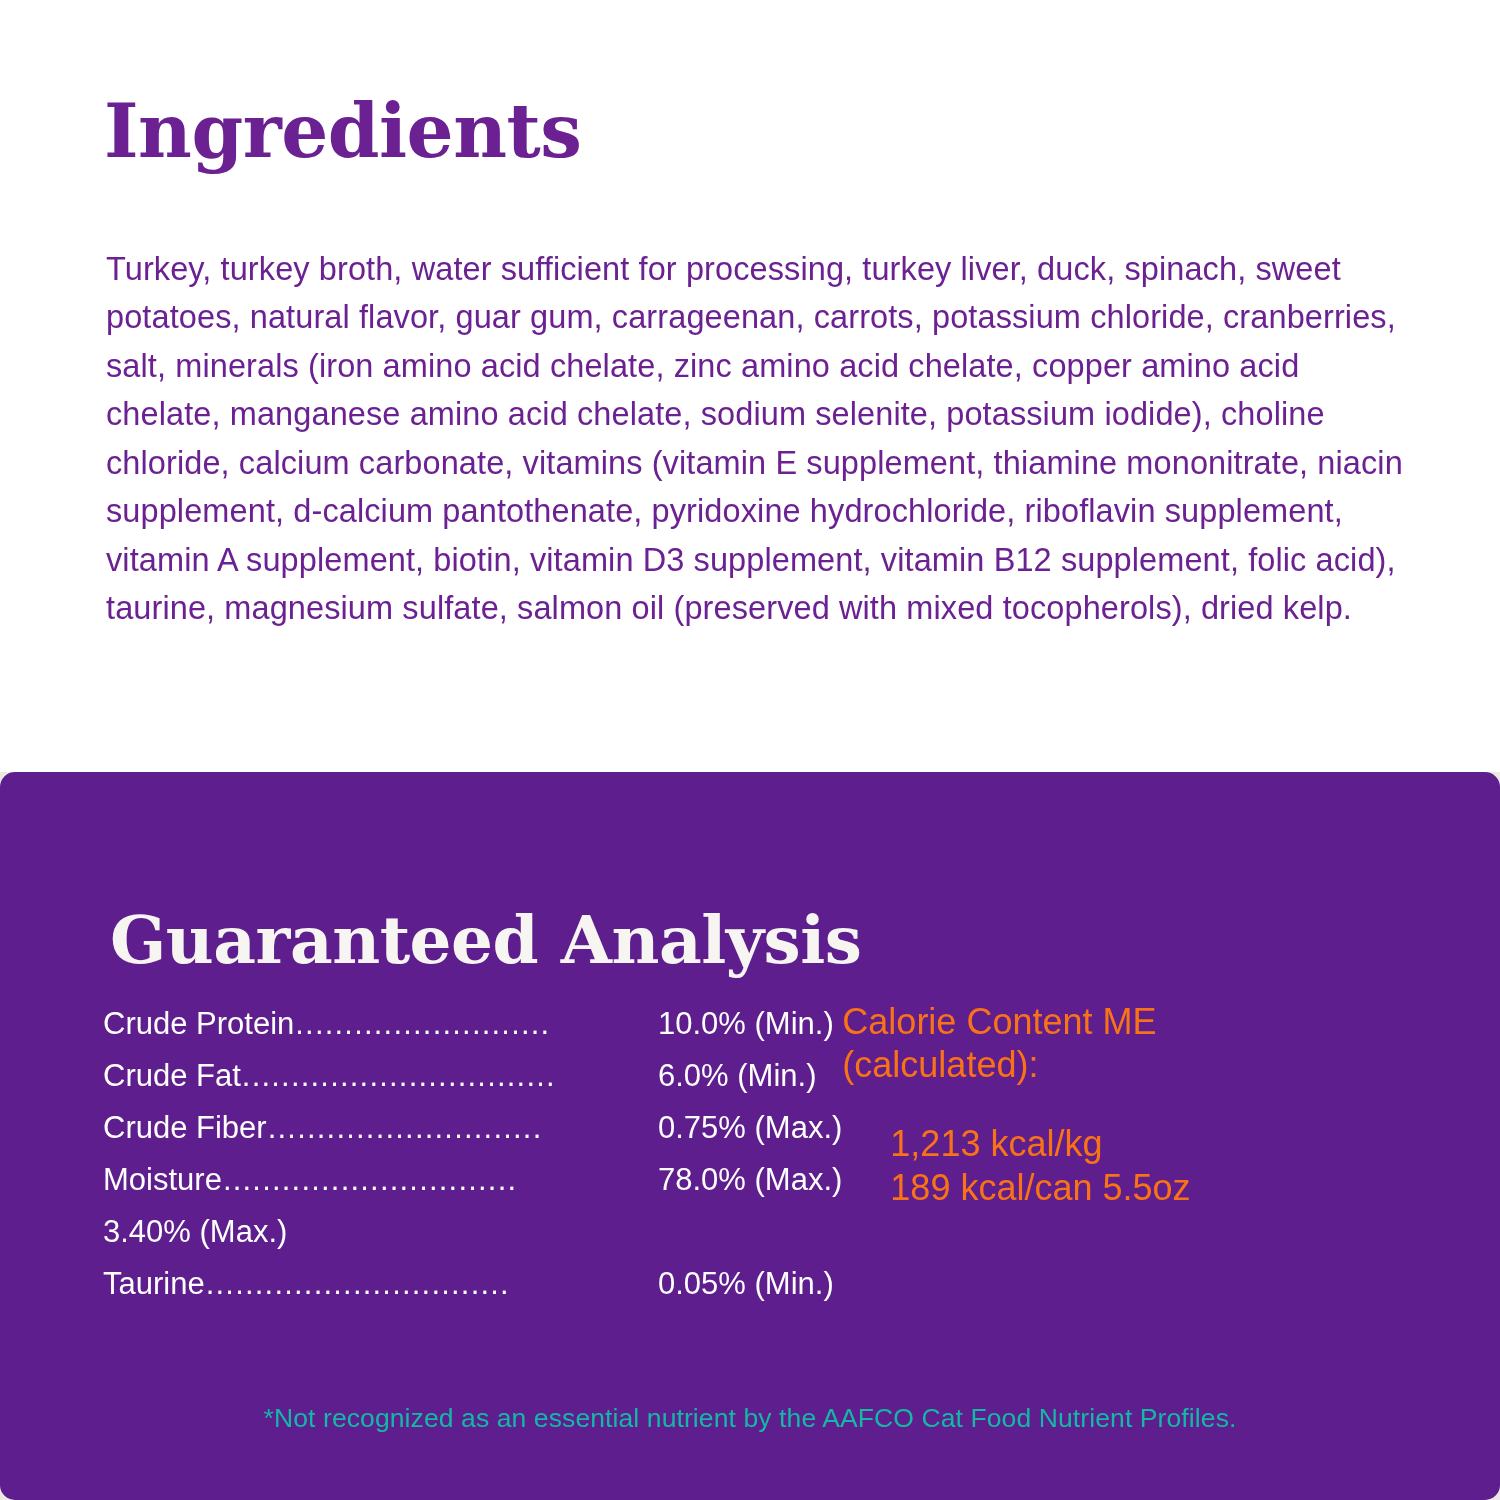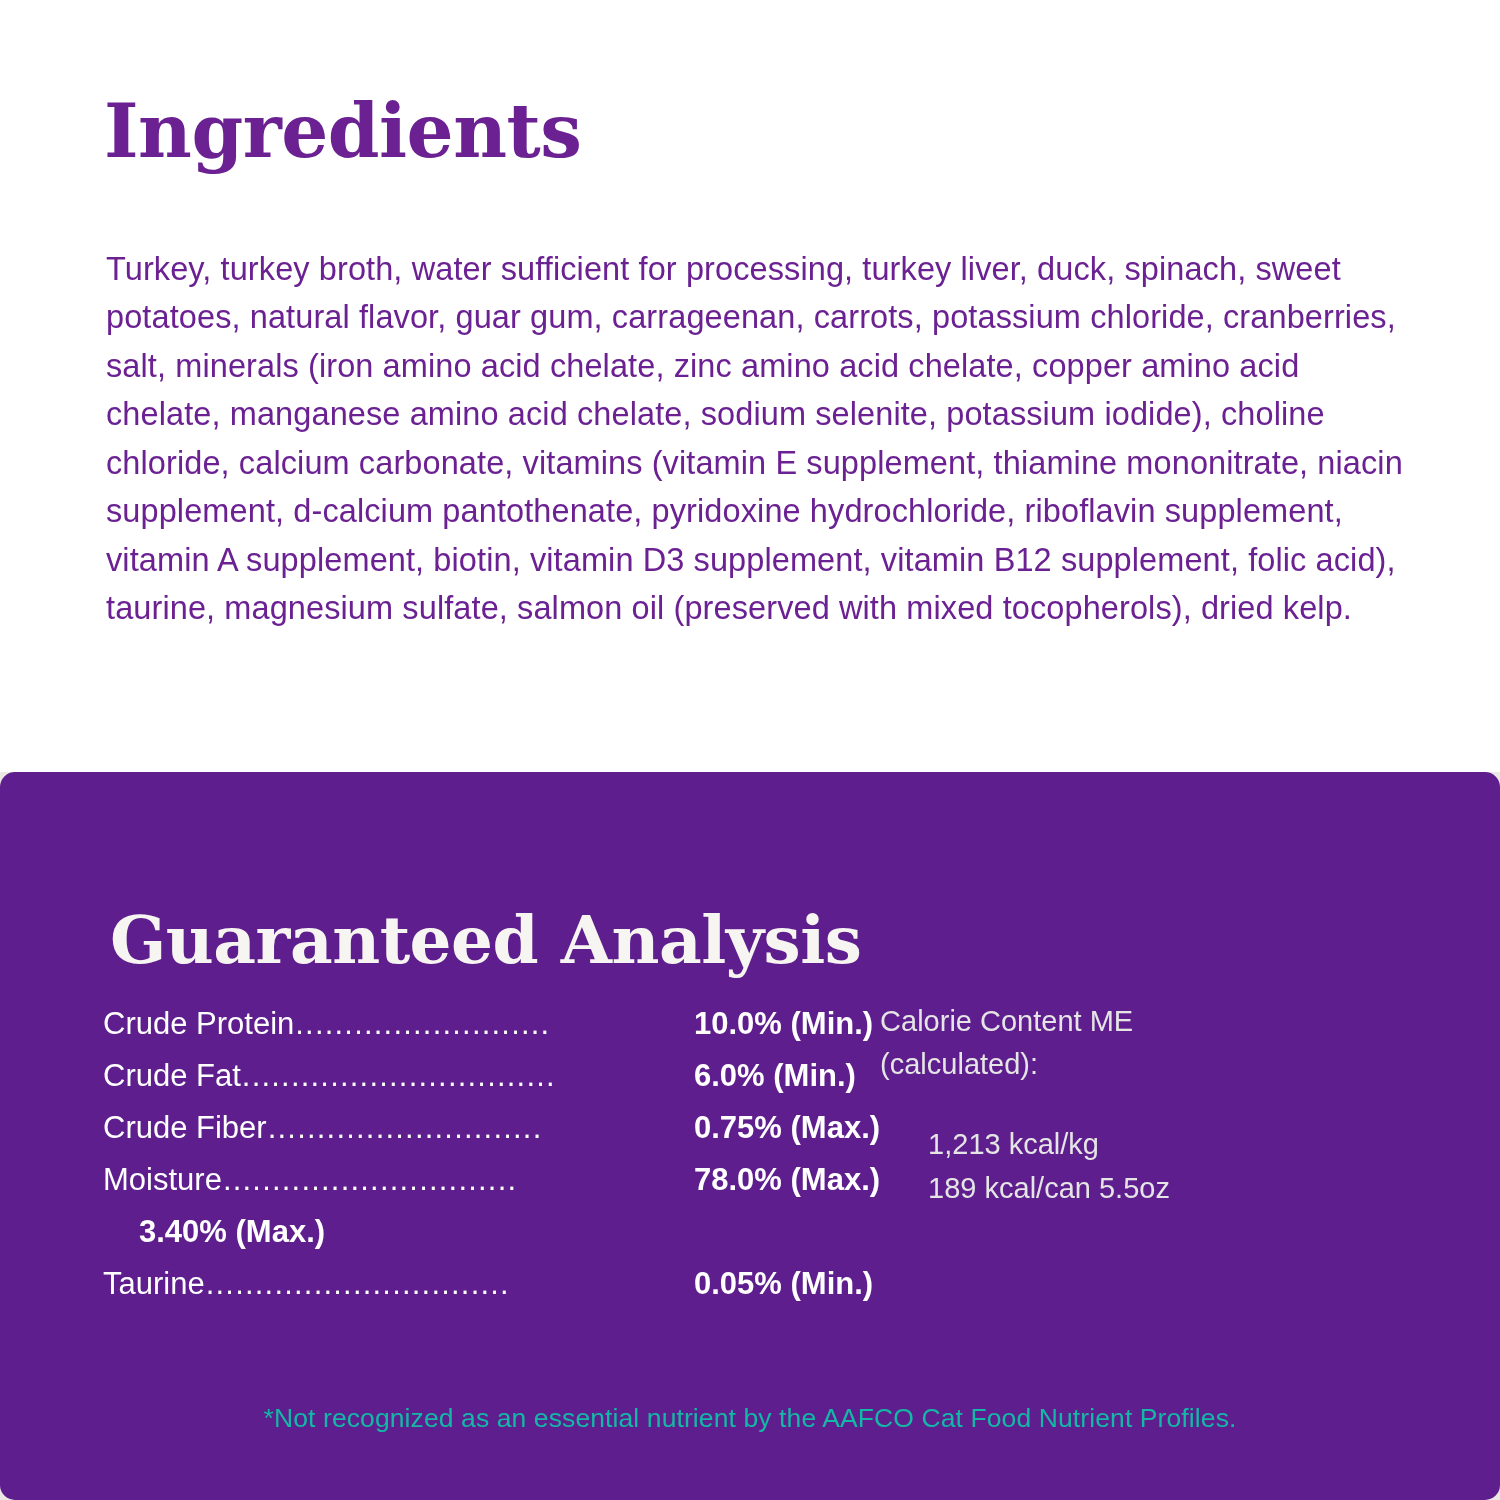--- a/index.html
+++ b/index.html
@@ -103,28 +103,27 @@
   }
   .ga-dots {
     flex: 1 1 auto;
     overflow: hidden;
     white-space: nowrap;
     letter-spacing: 1.2px;
     margin-left: 1px;
   }
   .ga-value {
     flex: 0 0 auto;
-    font-weight: bold;
-    margin-left: 36px;
+    font-weight: normal;
   }
 
   .ga-right {
     width: 520px;
-    color: #e5e5e5;
-    font-size: 29px;
+    color: #f97316;
+    font-size: 36px;
     line-height: 43px;
     padding-top: 2px;
   }
   .ga-right .calorie-head {
     margin-bottom: 36px;
   }
   .ga-right .kcal-line {
     line-height: 44px;
     margin-left: 48px;
   }

